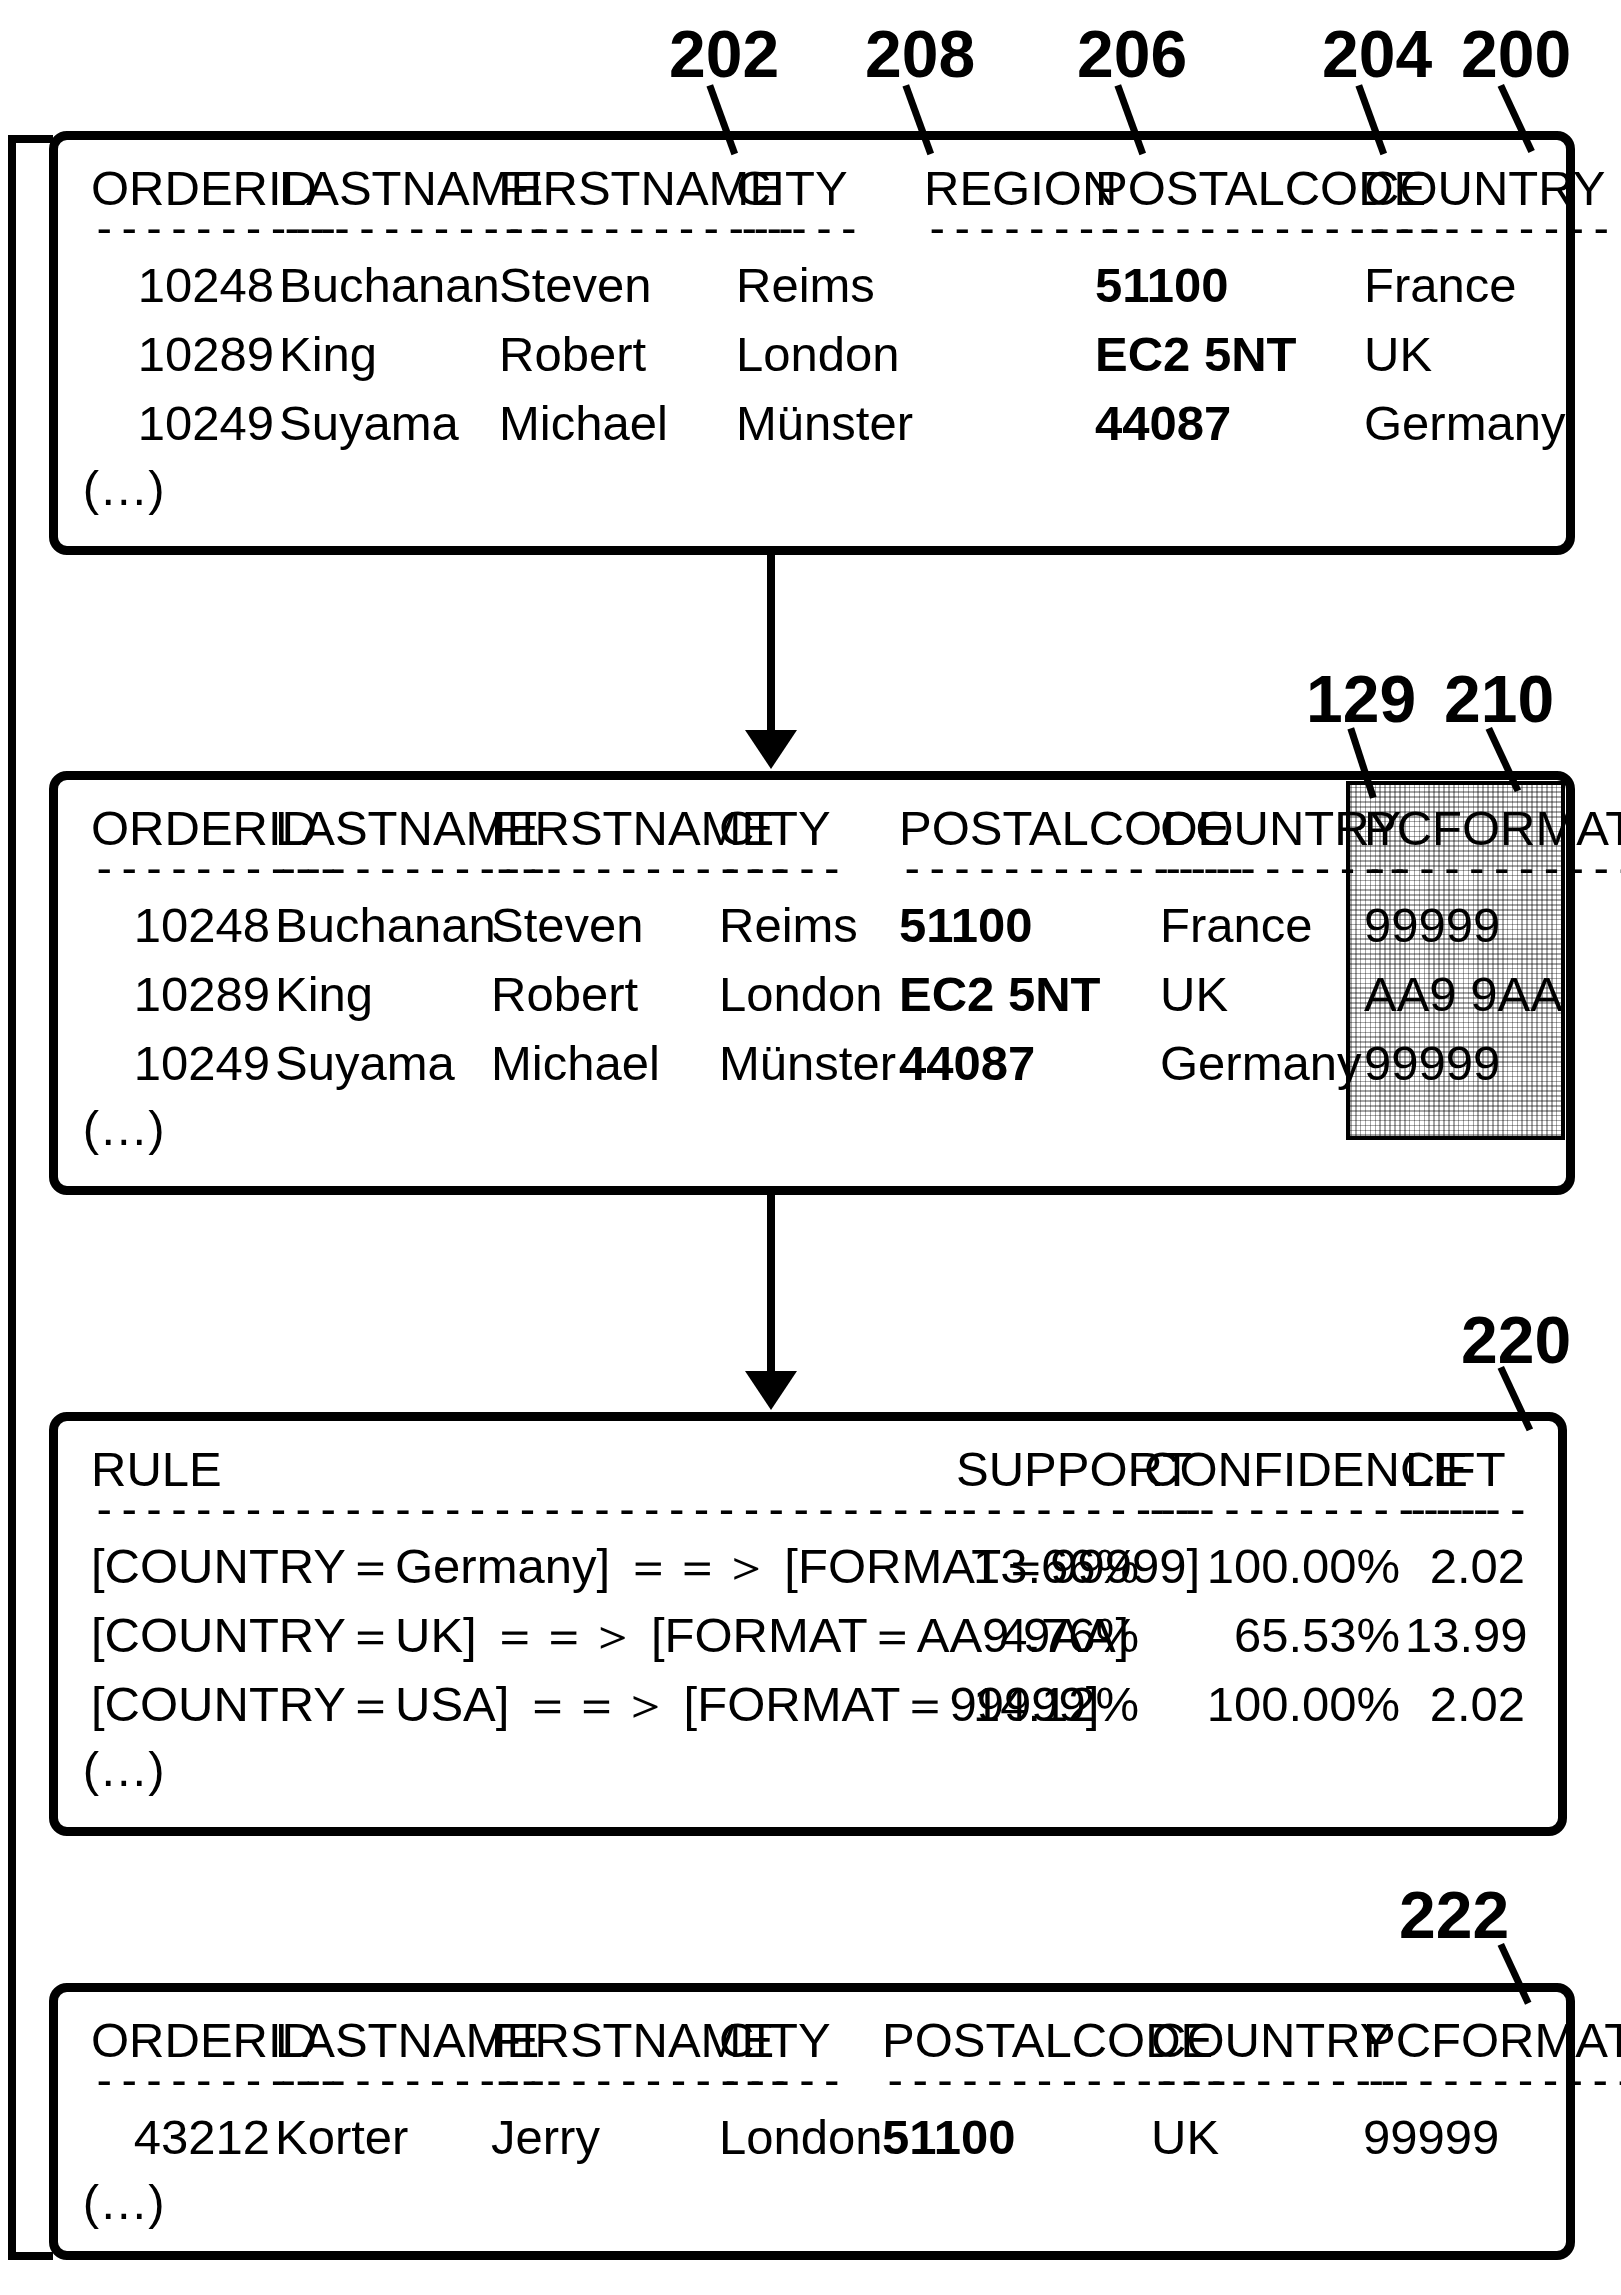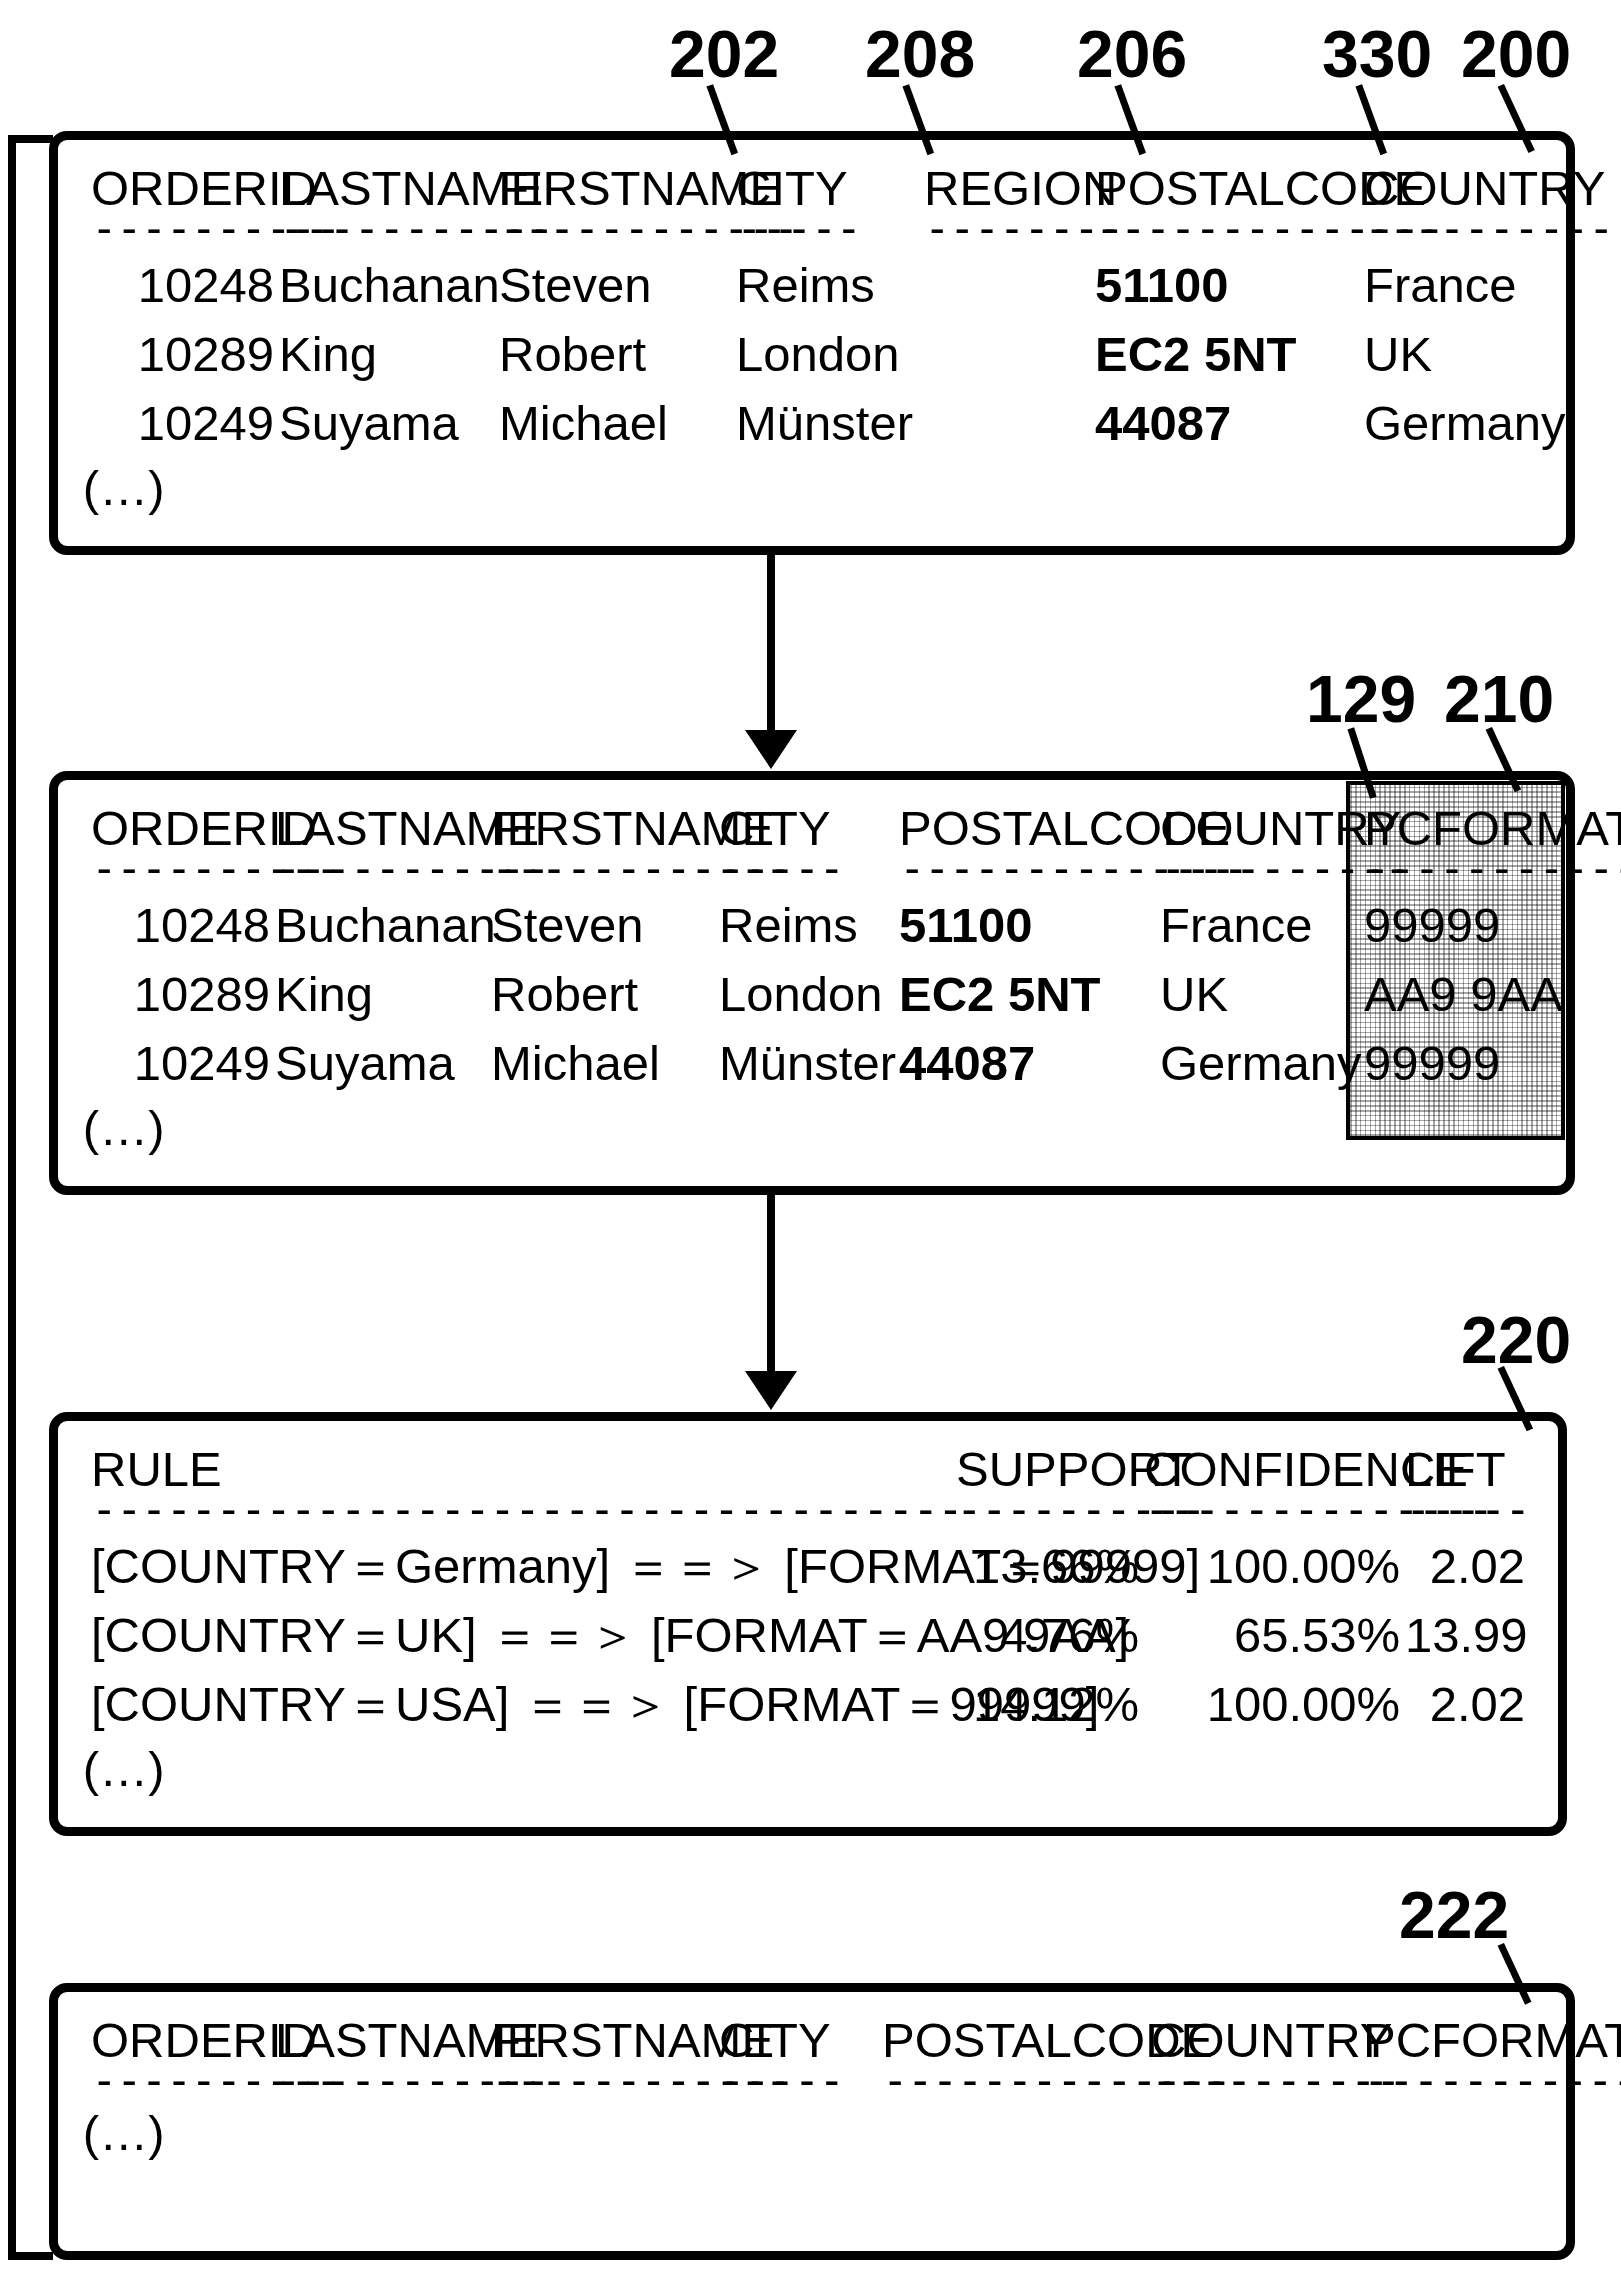--- a/index.html
+++ b/index.html
@@ -179,21 +179,21 @@
 
   <div class="lbl" style="left:669px; top:16.3px;">202</div>
   <div class="lead-slash" style="left:710px; top:82px; width:73px; transform:rotate(70deg);"></div>
 
   <div class="lbl" style="left:865px; top:16.3px;">208</div>
   <div class="lead-slash" style="left:906px; top:82px; width:73px; transform:rotate(70deg);"></div>
 
   <div class="lbl" style="left:1077px; top:16.3px;">206</div>
   <div class="lead-slash" style="left:1118px; top:82px; width:73px; transform:rotate(70deg);"></div>
 
-  <div class="lbl" style="left:1322px; top:16.3px;">330</div>
+  <div class="lbl" style="left:1322px; top:16.3px;">204</div>
   <div class="lead-slash" style="left:1359px; top:82px; width:73px; transform:rotate(70deg);"></div>
 
   <div class="lbl" style="left:1461px; top:16.3px;">200</div>
   <div class="lead-slash" style="left:1501px; top:82px; width:73px; transform:rotate(65deg);"></div>
 
   <div class="arrow-stem" style="left:767px; top:555px; height:180px;"></div>
   <div class="arrow-head" style="left:745px; top:730px;"></div>
 
   <div class="box" style="left:49px; top:771px; width:1526px; height:424px; padding:19.6px 16.3px 8.2px 33px;">
     <table class="tbl" style="width:100%;">
@@ -338,20 +338,29 @@
       </tr>
       <tr class="dash">
         <td class="right">----------</td>
         <td>-----------</td>
         <td>------------</td>
         <td>-----</td>
         <td>--------------</td>
         <td>----------</td>
         <td>------------</td>
       </tr>
+      <tr class="row">
+        <td class="right">43212</td>
+        <td>Korter</td>
+        <td>Jerry</td>
+        <td>London</td>
+        <td class="bold">51100</td>
+        <td>UK</td>
+        <td>99999</td>
+      </tr>
     </tbody>
       </table>
     <div class="more" style="margin-left:-8.2px;">(…)</div>
   </div>
 
   <div class="lbl" style="left:1399px; top:1877px;">222</div>
   <div class="lead-slash" style="left:1501px; top:1941px; width:65px; transform:rotate(65deg);"></div>
 
   <div class="bracket-h" style="left:8.2px; top:135px; width:45px;"></div>
   <div class="bracket-v" style="left:8.2px; top:135px; height:2122px;"></div>

